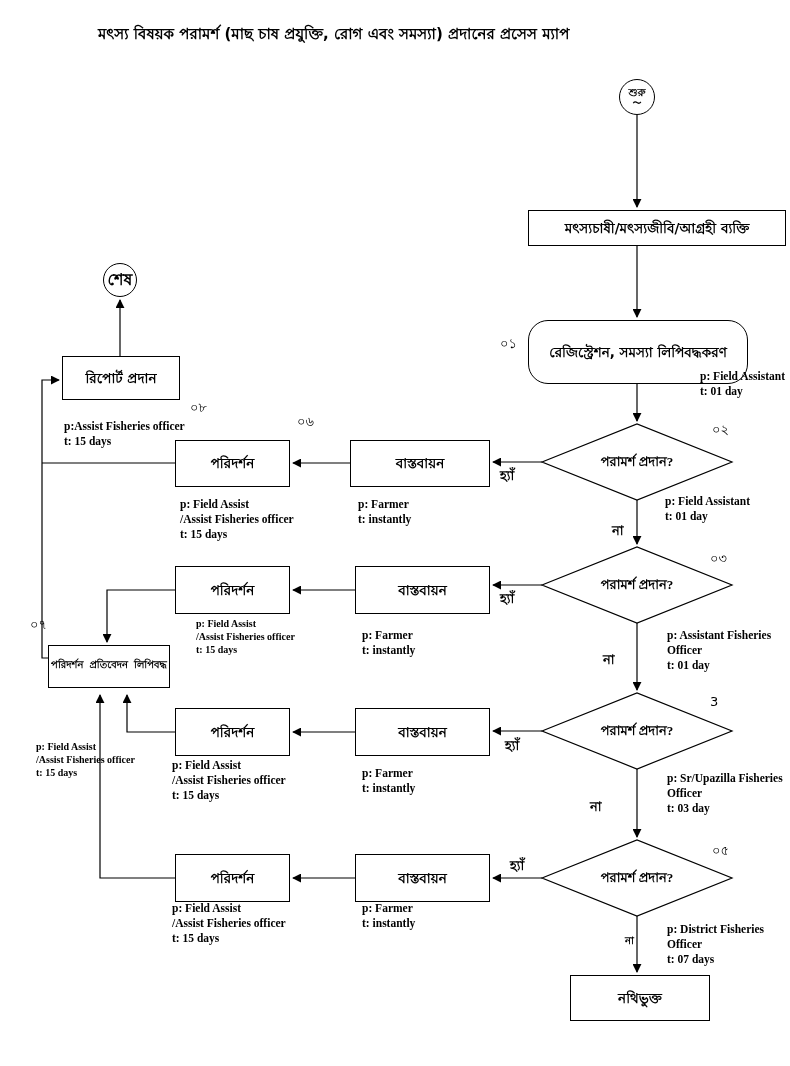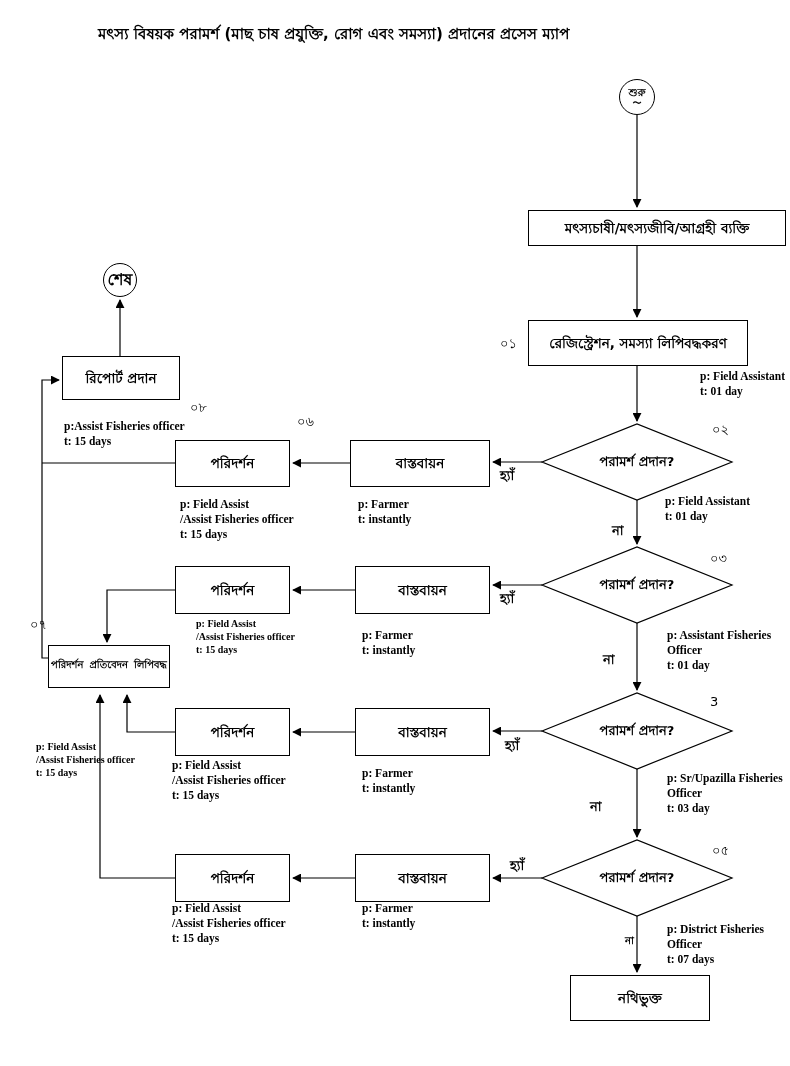--- a/index.html
+++ b/index.html
@@ -5,31 +5,31 @@
   html,body{margin:0;padding:0;background:#fff;}
   #canvas{position:relative;width:790px;height:1066px;background:#ffffff;color:#000;
           font-family:"DejaVu Sans","Liberation Sans",sans-serif;overflow:hidden;}
   #title{position:absolute;left:98px;top:22px;font-size:15px;font-weight:bold;white-space:nowrap;}
   svg.layer{position:absolute;left:0;top:0;}
   .box{position:absolute;border:1px solid #000;background:#fff;display:flex;align-items:center;
        justify-content:center;text-align:center;font-weight:bold;font-size:13.5px;line-height:1.25;
        box-sizing:border-box;padding:2px 0;}
   .circle{border-radius:50%;flex-direction:column;font-size:10.5px;padding:1px;}
   .circle .mark{font-size:9px;line-height:1;}
-  .dtext{position:absolute;width:170px;text-align:center;font-weight:bold;font-size:13px;}
+  .dtext{position:absolute;width:170px;text-align:center;font-weight:bold;font-size:13px;font-family:Liberation Serif, serif;}
   .ann{position:absolute;font-family:"Liberation Serif","DejaVu Serif",serif;font-weight:bold;
        font-size:11.5px;line-height:1.3;white-space:pre-line;}
   .ann-sm{font-size:10px;}
   .lbl{position:absolute;font-size:13px;}
   .branch{position:absolute;font-size:13px;font-weight:bold;}
   .branch-sm{font-size:10px;}
   #start{left:619px;top:79px;width:36px;height:36px;}
   #end{left:103px;top:263px;width:34px;height:34px;font-size:16px;}
   #actor{left:528px;top:210px;width:258px;height:36px;}
-  #registration{left:528px;top:320px;width:220px;height:46px;}
+  #registration{left:528px;top:320px;width:220px;height:64px;border-radius:20px;}
   #impl1{left:350px;top:440px;width:140px;height:47px;}
   #insp1{left:175px;top:440px;width:115px;height:47px;}
   #impl2{left:355px;top:566px;width:135px;height:48px;}
   #insp2{left:175px;top:566px;width:115px;height:48px;}
   #impl3{left:355px;top:708px;width:135px;height:48px;}
   #insp3{left:175px;top:708px;width:115px;height:48px;}
   #impl4{left:355px;top:854px;width:135px;height:48px;}
   #insp4{left:175px;top:854px;width:115px;height:48px;}
   #record07{left:48px;top:645px;width:122px;height:43px;font-size:10px;font-family:Liberation Mono, monospace;}
   #report08{left:62px;top:356px;width:118px;height:44px;}

